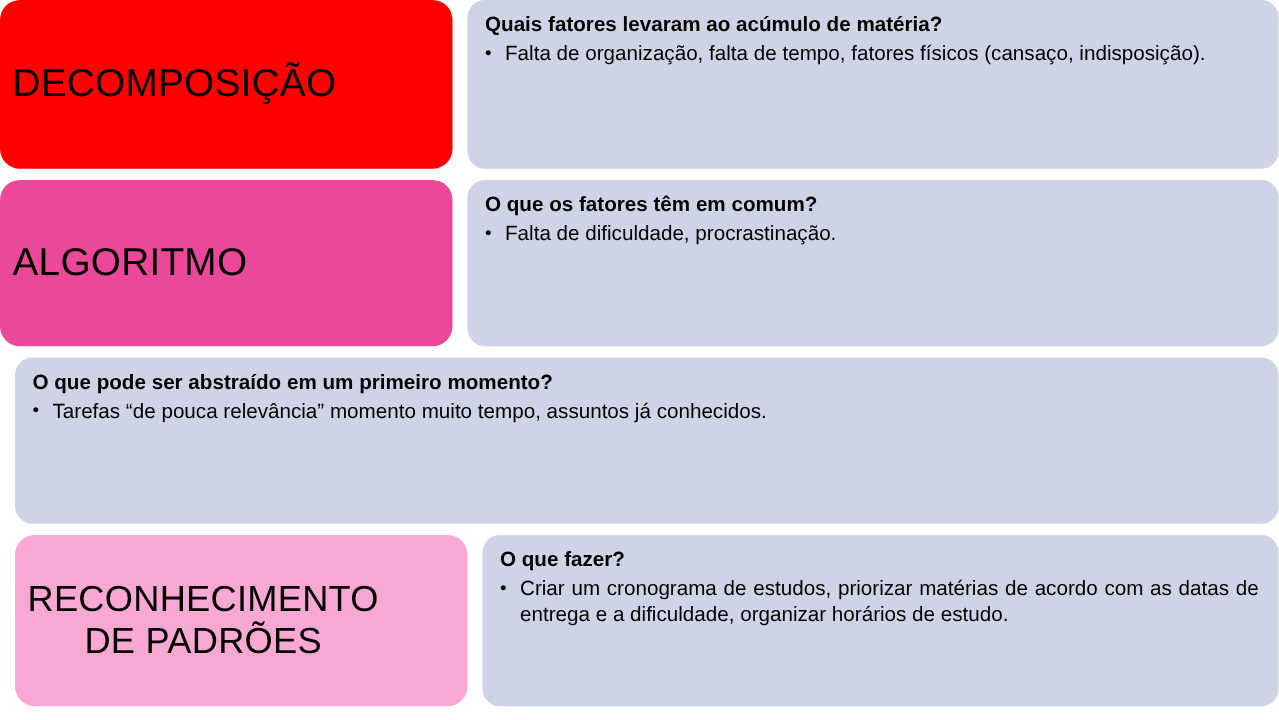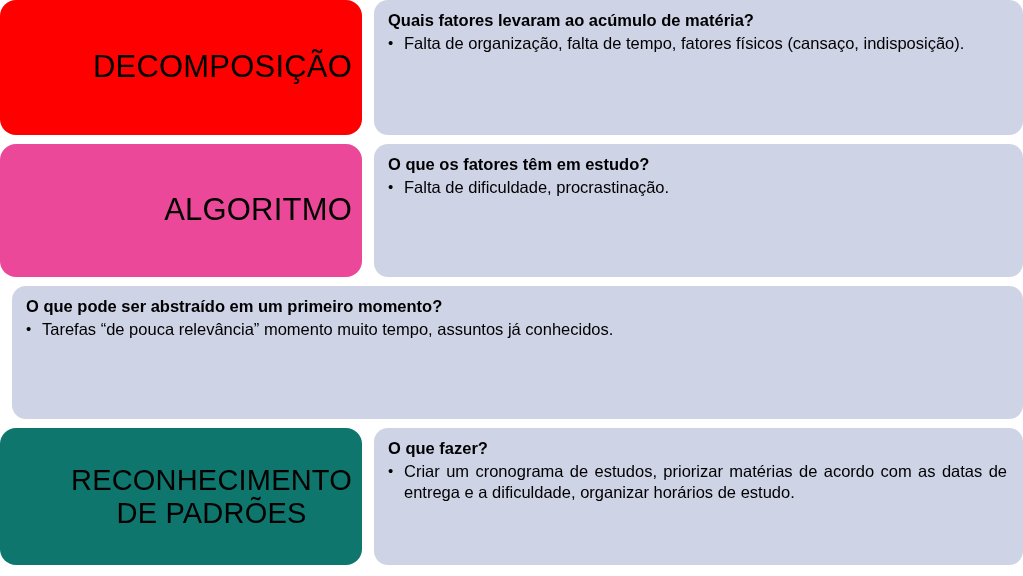--- a/index.html
+++ b/index.html
@@ -27,21 +27,21 @@
     margin-bottom: 9px;
   }
   .row:last-child { margin-bottom: 0; }
 
   .label-card {
     width: 362px;
     flex: 0 0 362px;
     border-radius: 16px;
     display: flex;
     align-items: center;
-    justify-content: flex-end;
+    justify-content: flex-start;
     text-align: center;
     box-sizing: border-box;
     padding: 4px 10px;
   }
   .label-text {
     font-size: 30px;
     line-height: 1.12;
     color: #000000;
     letter-spacing: 0.2px;
     white-space: pre-line;
@@ -110,40 +110,40 @@
         <span class="bullet-text">Falta de organização, falta de tempo, fatores físicos (cansaço, indisposição).</span>
       </div>
     </div>
   </div>
 
   <div class="row row-1">
     <div class="label-card" style="background:#ec4899;">
       <div class="label-text">ALGORITMO</div>
     </div>
     <div class="detail-card">
-      <p class="detail-question">O que os fatores têm em estudo?</p>
+      <p class="detail-question">O que os fatores têm em comum?</p>
       <div class="bullet-line">
         <span class="bullet-dot">•</span>
         <span class="bullet-text">Falta de dificuldade, procrastinação.</span>
       </div>
     </div>
   </div>
 
   <div class="row row-2">
     <div class="detail-card">
       <p class="detail-question">O que pode ser abstraído em um primeiro momento?</p>
       <div class="bullet-line">
         <span class="bullet-dot">•</span>
         <span class="bullet-text">Tarefas “de pouca relevância” momento muito tempo, assuntos já conhecidos.</span>
       </div>
     </div>
   </div>
 
   <div class="row row-3">
-    <div class="label-card" style="background:#0f766e;">
+    <div class="label-card" style="background:#f9a8d4;margin-left:12px;">
       <div class="label-text">RECONHECIMENTO
 DE PADRÕES</div>
     </div>
     <div class="detail-card">
       <p class="detail-question">O que fazer?</p>
       <div class="bullet-line">
         <span class="bullet-dot">•</span>
         <span class="bullet-text">Criar um cronograma de estudos, priorizar matérias de acordo com as datas de entrega e a dificuldade, organizar horários de estudo.</span>
       </div>
     </div>

